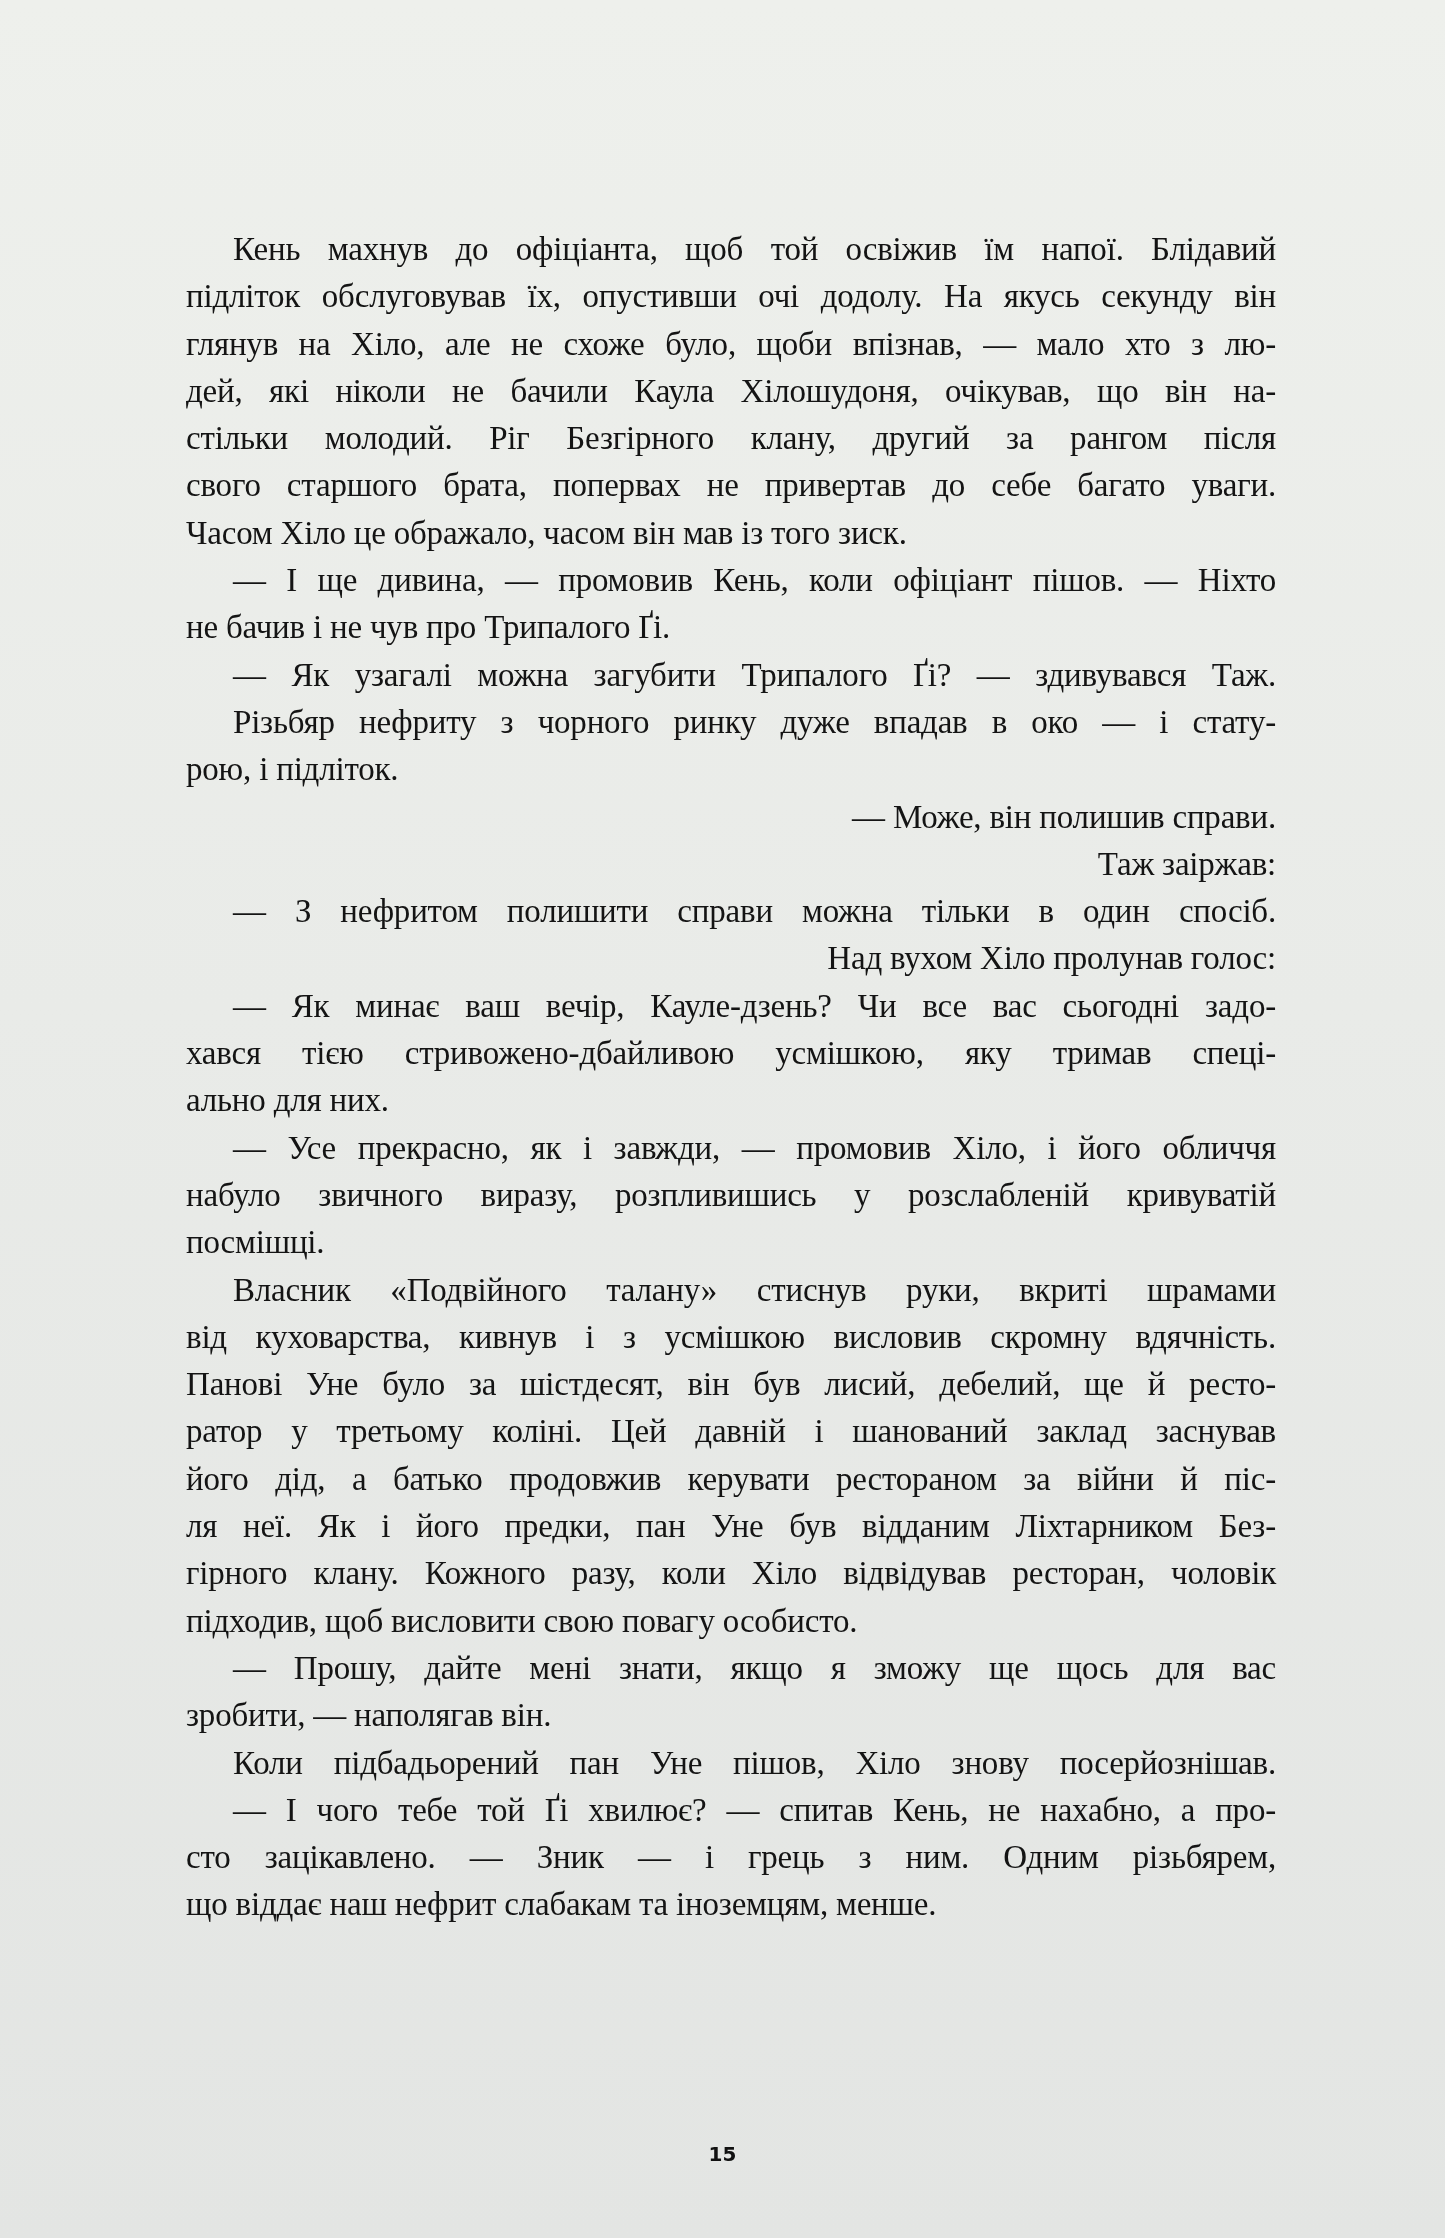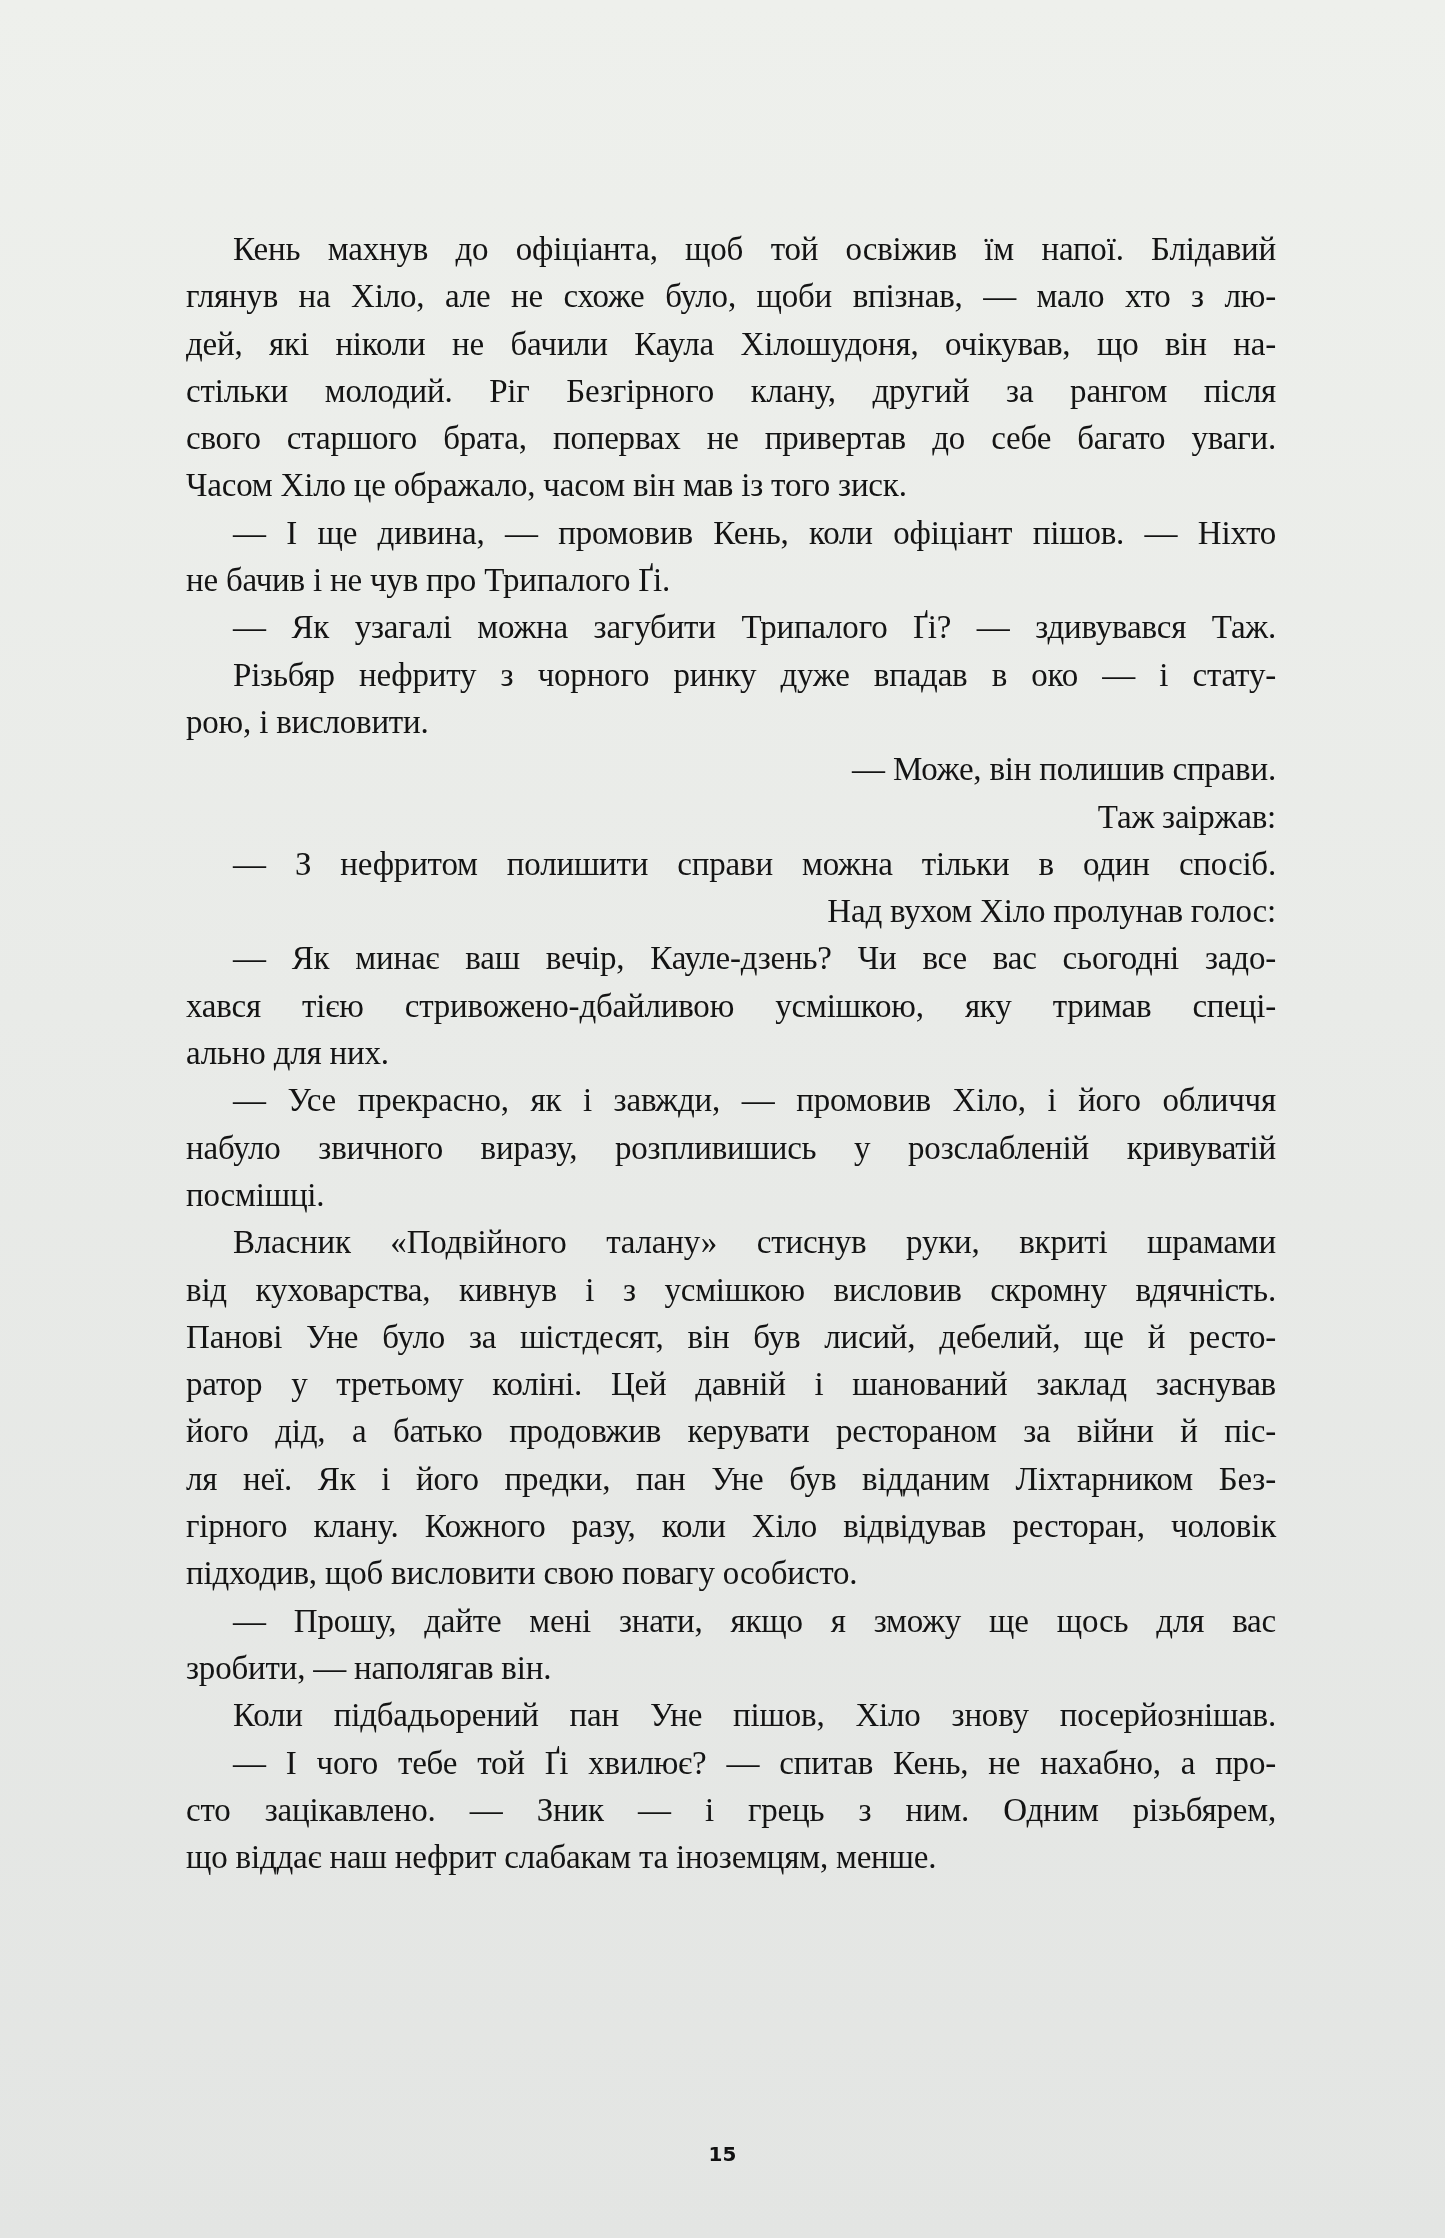--- a/index.html
+++ b/index.html
@@ -55,30 +55,31 @@
       font-size: 20px;
       color: #111;
     }
   </style>
 </head>
 <body>
 
 <div class="page">
   <div class="text-block" id="text-block">
       <span class="line indent justify">Кень махнув до офіціанта, щоб той освіжив їм напої. Блідавий</span>
+      <span class="line justify">підліток обслуговував їх, опустивши очі додолу. На якусь секунду він</span>
       <span class="line justify">глянув на Хіло, але не схоже було, щоби впізнав, — мало хто з лю-</span>
       <span class="line justify">дей, які ніколи не бачили Каула Хілошудоня, очікував, що він на-</span>
       <span class="line justify">стільки молодий. Ріг Безгірного клану, другий за рангом після</span>
       <span class="line justify">свого старшого брата, попервах не привертав до себе багато уваги.</span>
       <span class="line">Часом Хіло це ображало, часом він мав із того зиск.</span>
       <span class="line indent justify">— І ще дивина, — промовив Кень, коли офіціант пішов. — Ніхто</span>
       <span class="line">не бачив і не чув про Трипалого Ґі.</span>
       <span class="line indent justify">— Як узагалі можна загубити Трипалого Ґі? — здивувався Таж.</span>
       <span class="line indent justify">Різьбяр нефриту з чорного ринку дуже впадав в око — і стату-</span>
-      <span class="line">рою, і висловити.</span>
+      <span class="line">рою, і підліток.</span>
       <span class="line indent">— Може, він полишив справи.</span>
       <span class="line indent">Таж заіржав:</span>
       <span class="line indent justify">— З нефритом полишити справи можна тільки в один спосіб.</span>
       <span class="line indent">Над вухом Хіло пролунав голос:</span>
       <span class="line indent justify">— Як минає ваш вечір, Кауле-дзень? Чи все вас сьогодні задо-</span>
       <span class="line justify">хався тією стривожено-дбайливою усмішкою, яку тримав спеці-</span>
       <span class="line">ально для них.</span>
       <span class="line indent justify">— Усе прекрасно, як і завжди, — промовив Хіло, і його обличчя</span>
       <span class="line justify">набуло звичного виразу, розпливишись у розслабленій кривуватій</span>
       <span class="line">посмішці.</span>

